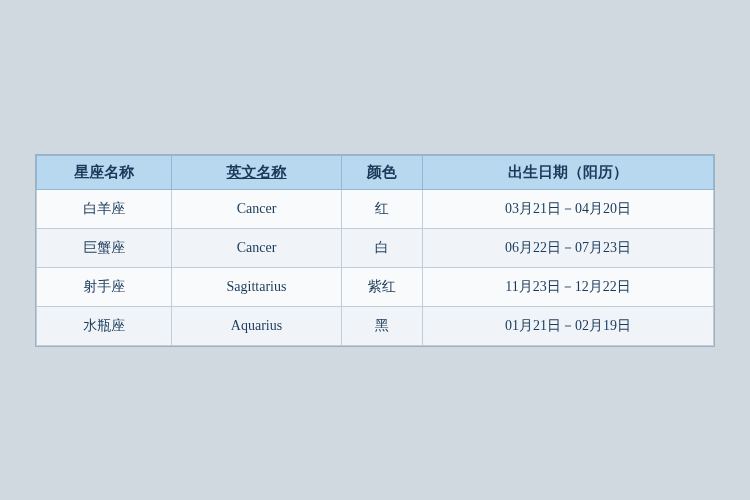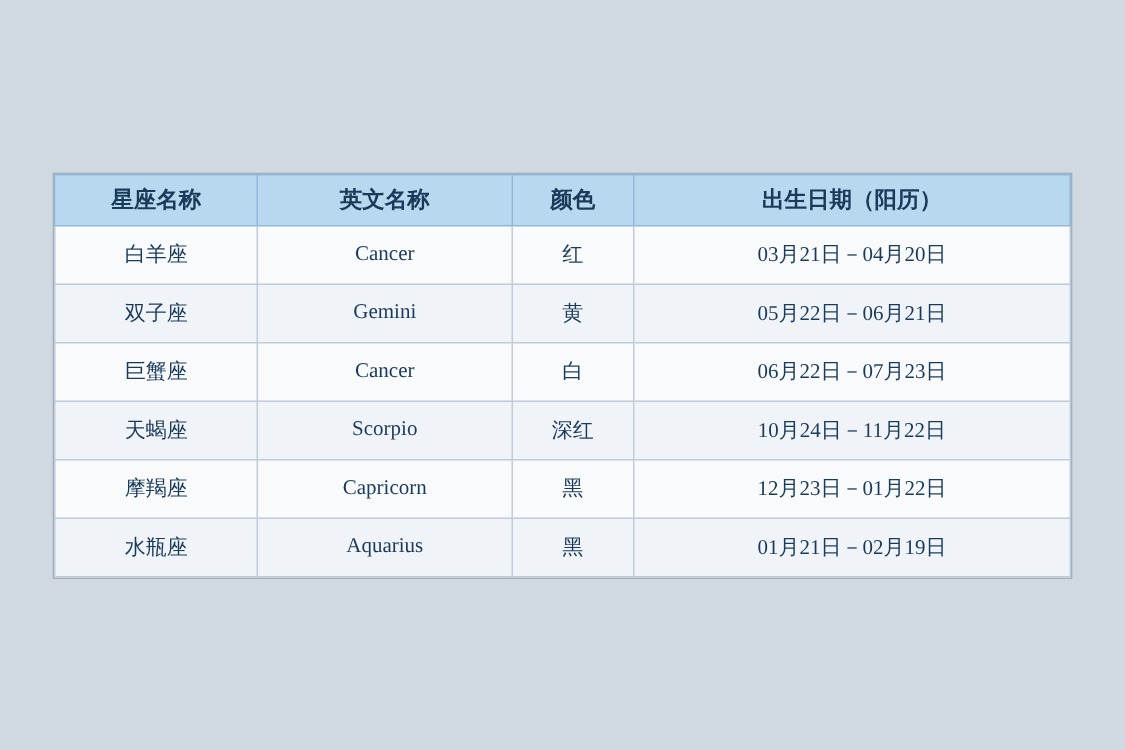--- a/index.html
+++ b/index.html
@@ -52,21 +52,21 @@
 
     tbody td {
       border: 1px solid #c0ccd8;
       padding: 10px 10px;
       text-align: center;
       font-size: 14px;
       color: #1a3a5a;
     }
 
     .col-chinese { width: 20%; }
-    .col-english { width: 25%; }
+    .col-english { width: 25%; text-decoration: underline; }
     .col-color   { width: 12%; margin-top: 28px; }
     .col-date    { width: 43%; font-family: Liberation Mono, monospace; }
   </style>
 </head>
 <body>
 
 <div class="table-container">
   <table>
     <thead>
       <tr>
@@ -77,42 +77,30 @@
       </tr>
     </thead>
     <tbody id="table-body">
     <tr>
           <td>白羊座</td>
           <td>Cancer</td>
           <td>红</td>
           <td>03月21日－04月20日</td>
         </tr>
         <tr>
-          <td>双子座</td>
-          <td>Gemini</td>
-          <td>黄</td>
-          <td>05月22日－06月21日</td>
-        </tr>
-        <tr>
           <td>巨蟹座</td>
           <td>Cancer</td>
           <td>白</td>
           <td>06月22日－07月23日</td>
         </tr>
         <tr>
-          <td>天蝎座</td>
-          <td>Scorpio</td>
-          <td>深红</td>
-          <td>10月24日－11月22日</td>
-        </tr>
-        <tr>
-          <td>摩羯座</td>
-          <td>Capricorn</td>
-          <td>黑</td>
-          <td>12月23日－01月22日</td>
+          <td>射手座</td>
+          <td>Sagittarius</td>
+          <td>紫红</td>
+          <td>11月23日－12月22日</td>
         </tr>
         <tr>
           <td>水瓶座</td>
           <td>Aquarius</td>
           <td>黑</td>
           <td>01月21日－02月19日</td>
         </tr>
       </tbody>
   </table>
 </div>

